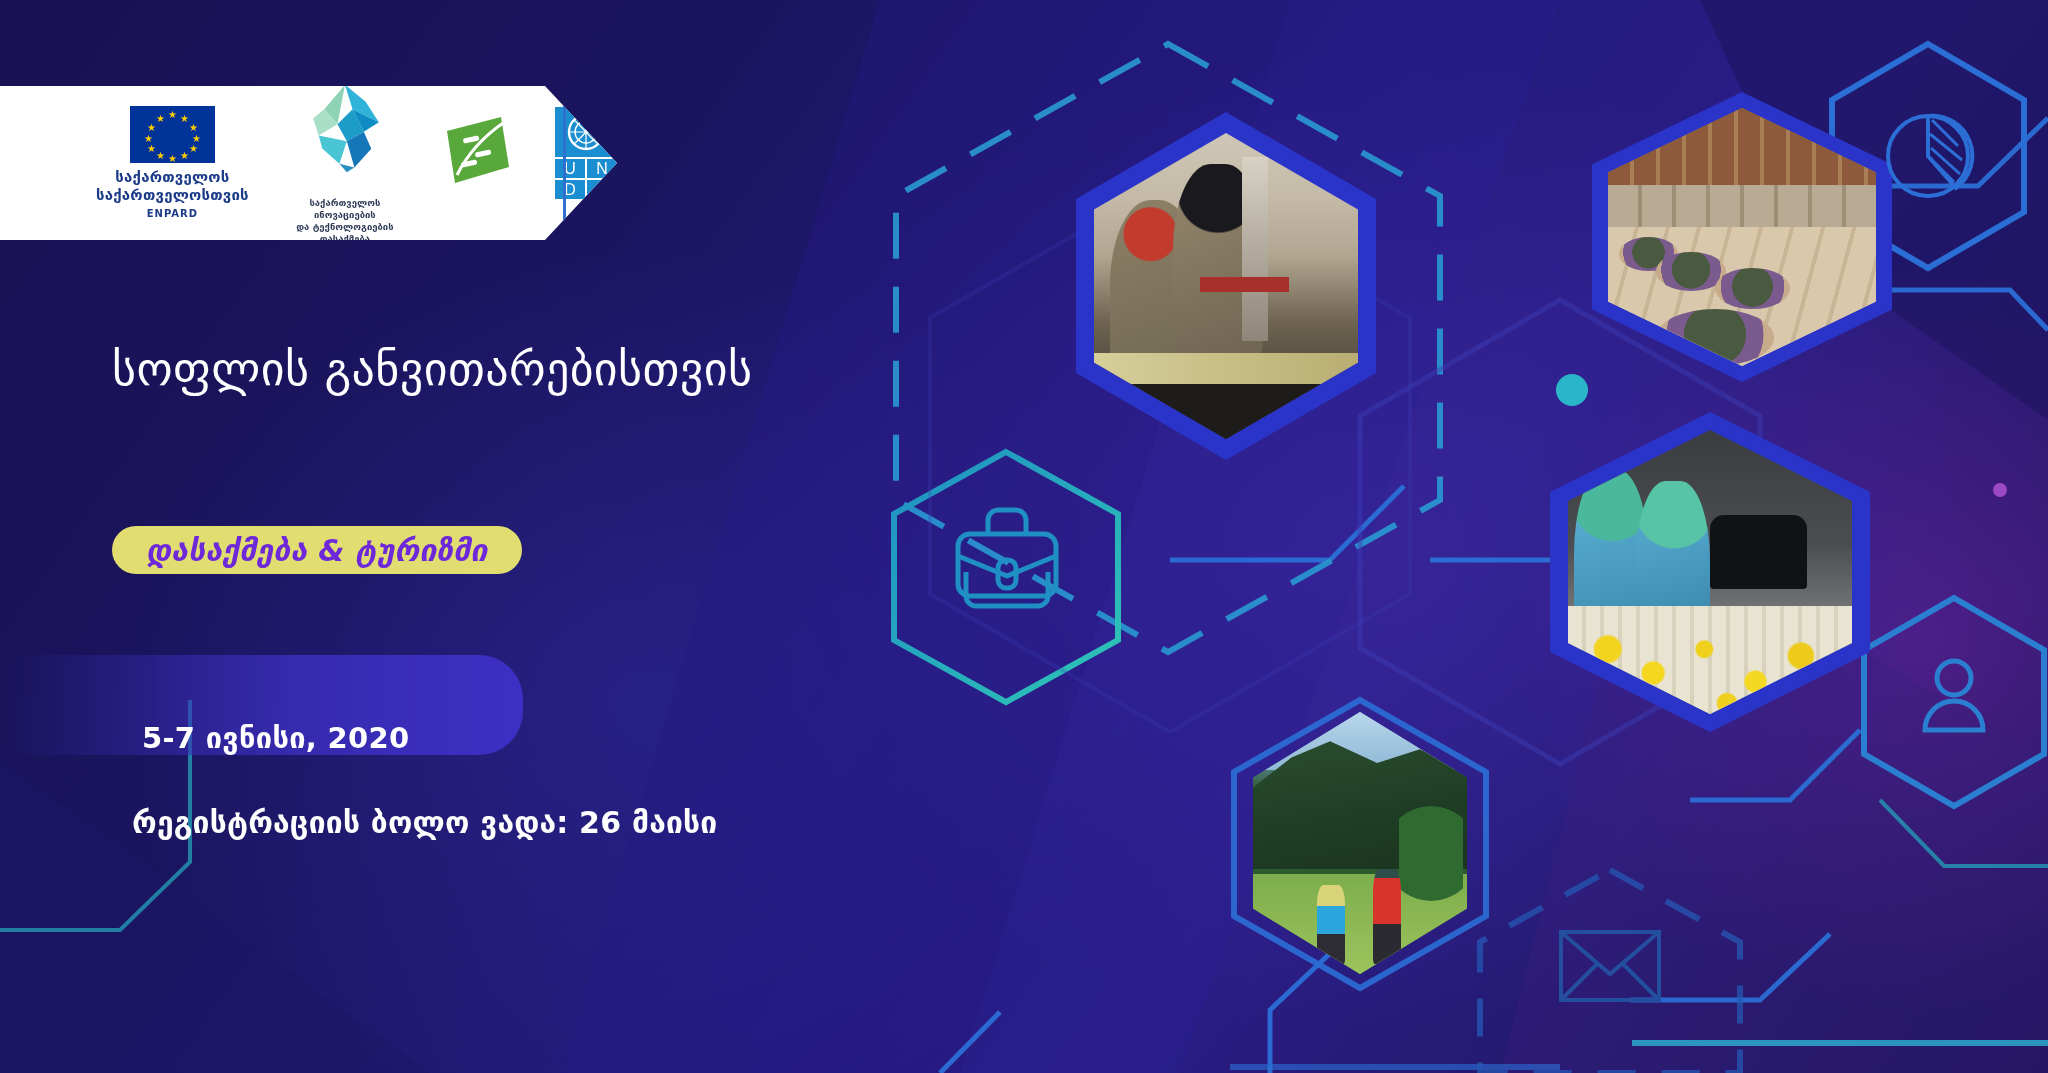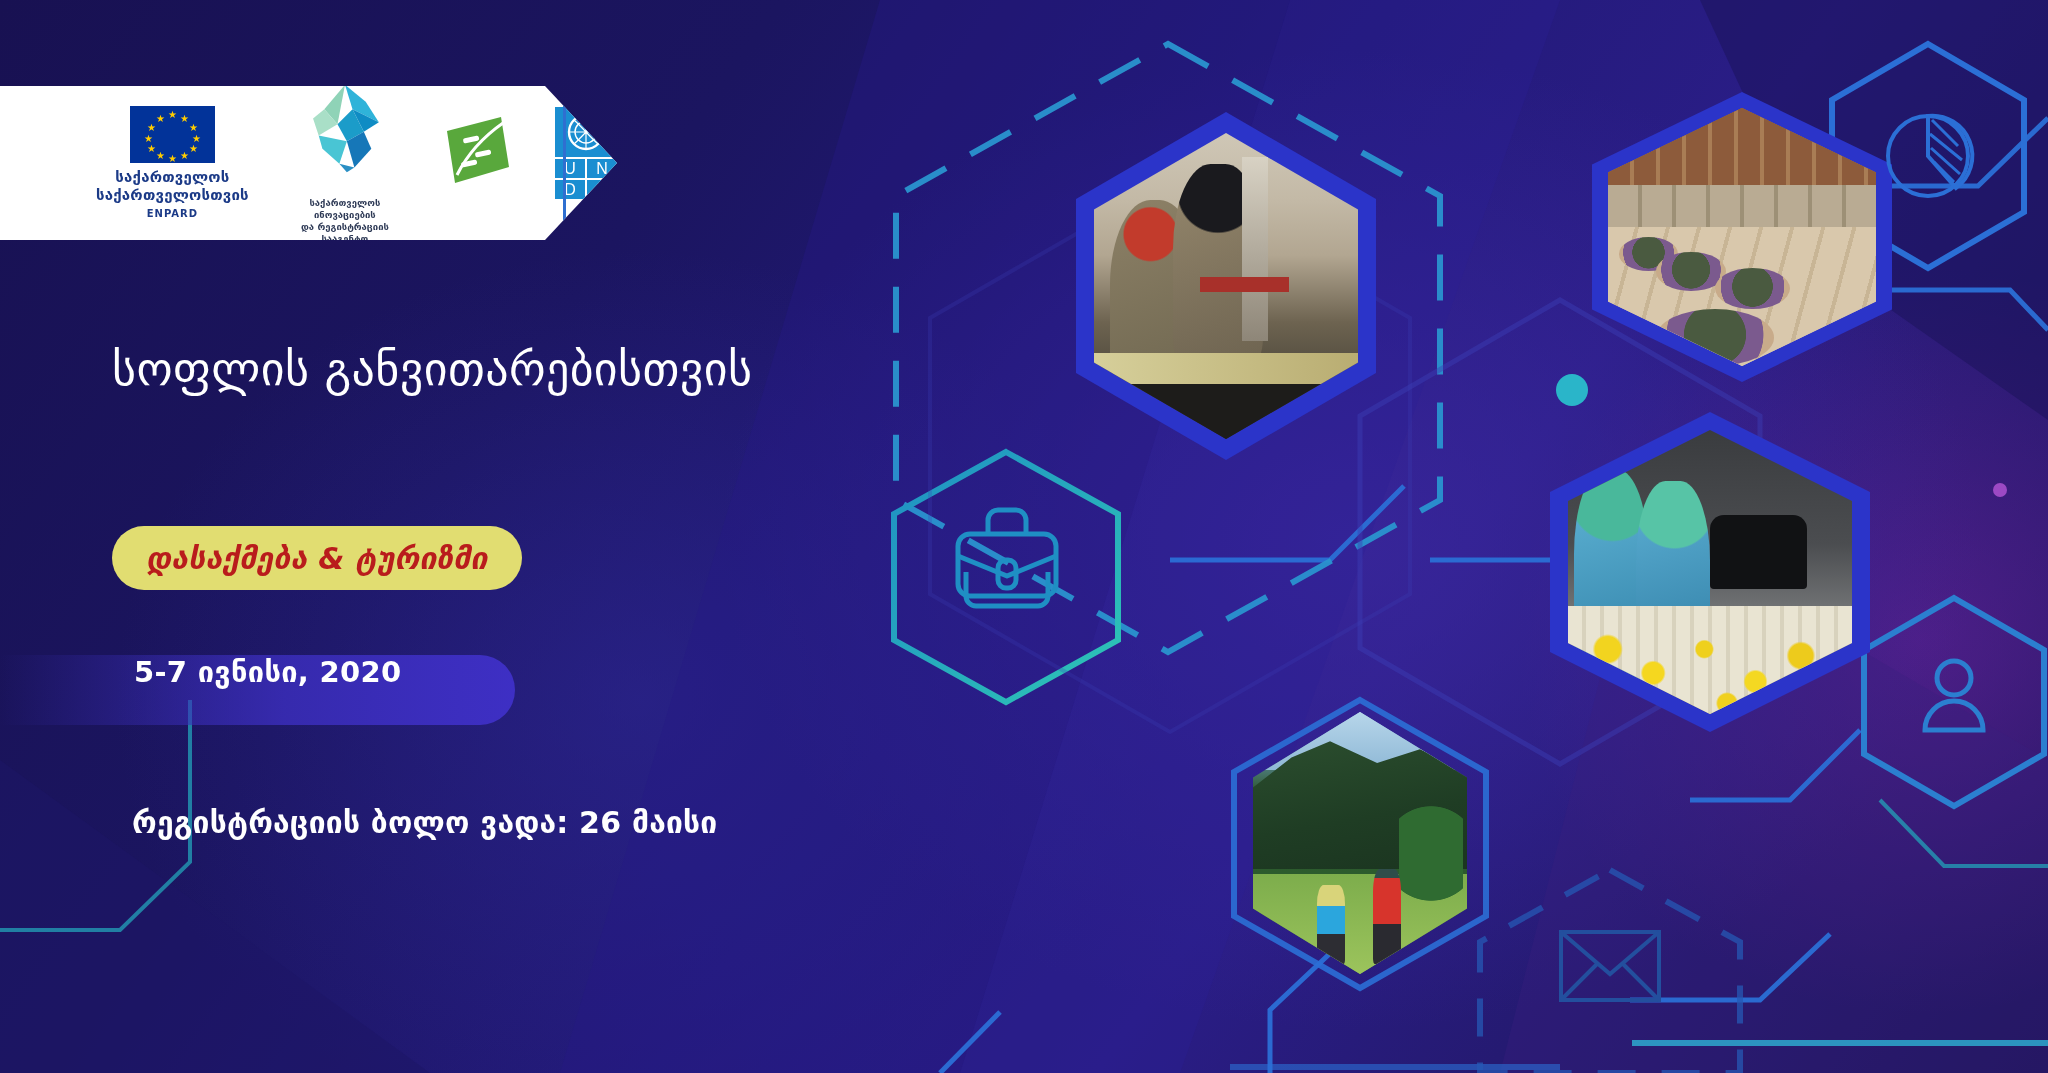--- a/index.html
+++ b/index.html
@@ -57,32 +57,32 @@
   .uhack{
     font-size:76px; font-weight:400; color:#e2e05f; letter-spacing:.5px;
     line-height:1; font-family:"DejaVu Sans","Liberation Sans",sans-serif;
   }
   .subtitle{
     margin-top:20px; font-size:46px; color:#ffffff; font-weight:400;
     letter-spacing:.4px; line-height:1.05;
   }
 
   .pill{
-    position:absolute; left:112px; top:526px; height:64px;
+    position:absolute; left:112px; top:526px; height:48px;
     background:#e1dd71; border-radius:34px;
     display:flex; align-items:center; padding:0 34px;
-    color:#b91c1c; font-size:30px; font-weight:700; font-style:italic;
+    color:#6d28d9; font-size:30px; font-weight:700; font-style:italic;
     letter-spacing:.3px;
   }
 
   .daterow{
-    position:absolute; left:0; top:655px; width:515px; height:70px;
+    position:absolute; left:8px; top:655px; width:515px; height:100px;
     background:linear-gradient(90deg,rgba(52,40,168,.0) 0%, rgba(58,45,185,.85) 55%, rgba(63,48,200,.95) 100%);
     border-radius:0 44px 44px 0;
-    display:flex; align-items:flex-start;
+    display:flex; align-items:flex-end;
   }
   .daterow span{
     margin-left:134px; color:#fff; font-size:29px; font-weight:700; letter-spacing:.3px;
   }
 
   .deadline{
     position:absolute; left:132px; top:805px;
     color:#ffffff; font-size:30px; font-weight:700; letter-spacing:.2px;
   }
 
@@ -342,21 +342,21 @@
         <polygon points="50,4 72,22 86,44 58,30" fill="#2fb3d9"></polygon>
         <polygon points="28,30 42,46 22,58 16,40" fill="#a9dfc7"></polygon>
         <polygon points="42,46 58,30 70,54 52,64" fill="#1b9cc9"></polygon>
         <polygon points="22,58 52,64 44,88 26,72" fill="#49c5d4"></polygon>
         <polygon points="52,64 70,54 78,72 60,92" fill="#1677b8"></polygon>
         <polygon points="44,88 60,92 52,97" fill="#2a8fc4"></polygon>
         <polygon points="58,30 86,44 70,54" fill="#0f8cc4"></polygon>
       </svg>
       <div class="gita-cap">
         <span>საქართველოს ინოვაციების</span><br>
-        <span>და რეგისტრაციის სააგენტო</span>
+        <span>და ტექნოლოგიების დასაქმება</span>
       </div>
     </div>
 
     <div class="logo-unit" style="margin-bottom:26px;">
       <svg width="72" height="74" viewBox="0 0 72 74">
         <polygon points="6,18 60,4 68,54 14,70" fill="#59a83c"></polygon>
         <path d="M62,10 C42,24 26,42 16,62" fill="none" stroke="#ffffff" stroke-width="3"></path>
         <rect x="22" y="24" width="16" height="5" rx="2" fill="#ffffff" transform="rotate(-12 30 26)"></rect>
         <rect x="34" y="38" width="16" height="5" rx="2" fill="#ffffff" transform="rotate(-12 42 40)"></rect>
         <rect x="20" y="48" width="16" height="5" rx="2" fill="#ffffff" transform="rotate(-12 28 50)"></rect>

